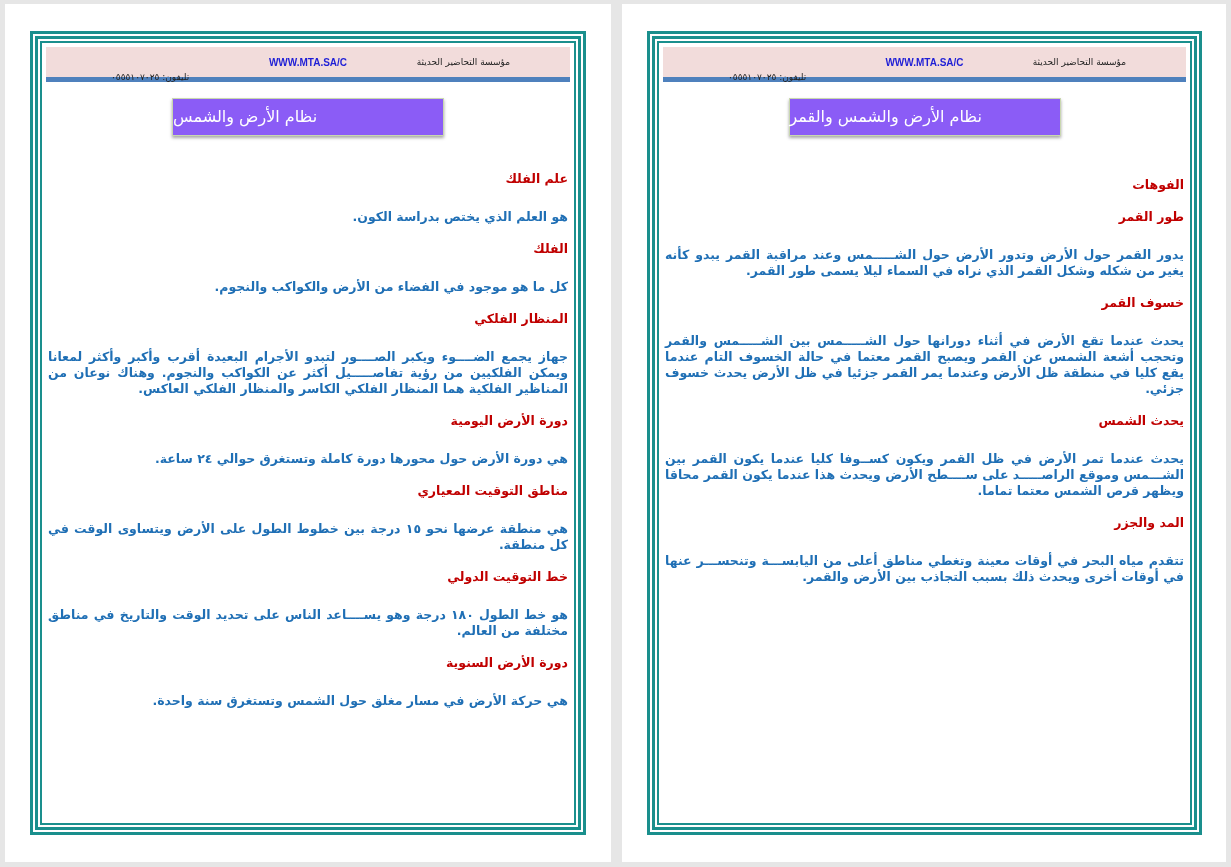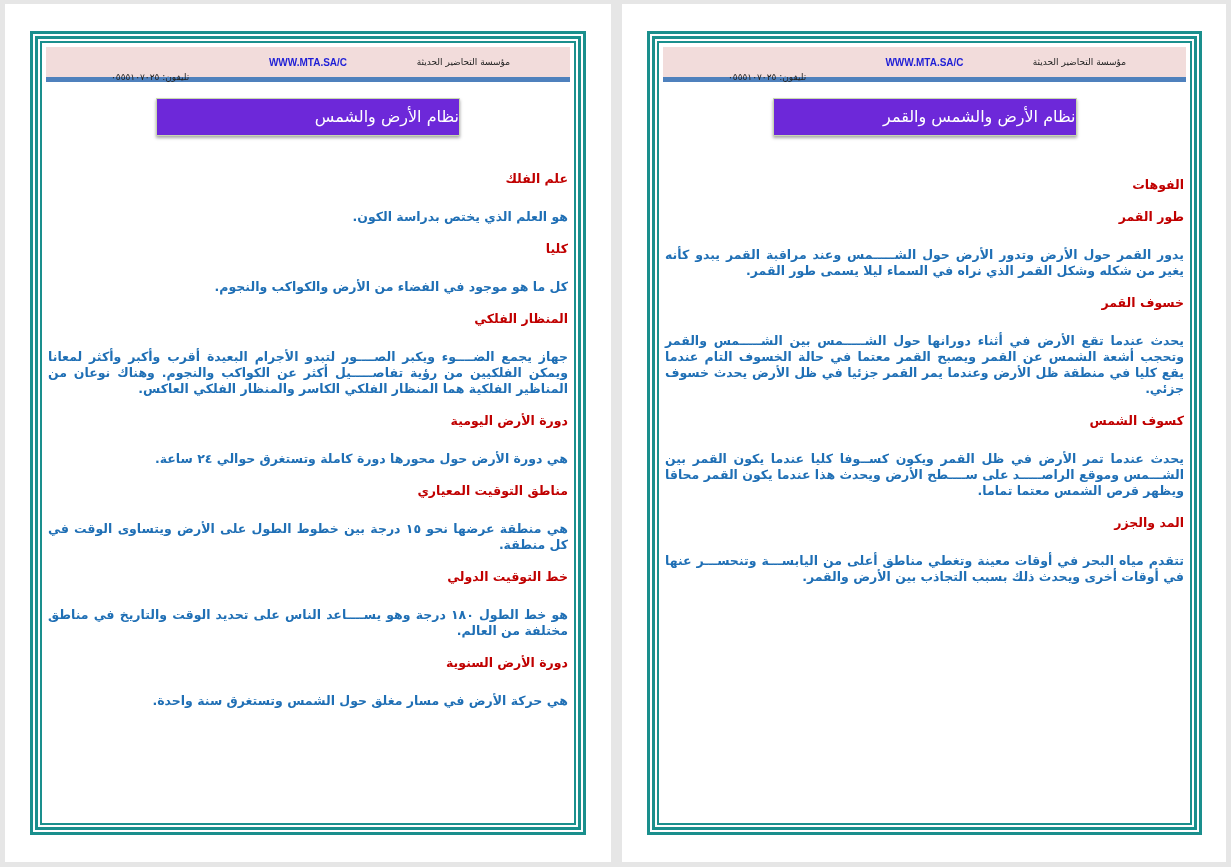--- a/index.html
+++ b/index.html
@@ -28,25 +28,24 @@
     .header-band {
       position: absolute; left: 4px; right: 4px; top: 4px; height: 30px;
       background: #f2dcdb; border-bottom: 5px solid #4f81bd;
       direction: rtl; font-family: "DejaVu Sans", sans-serif; font-size: 9px; color: #222;
     }
     .hdr-org { position: absolute; right: 60px; top: 10px; }
     .hdr-url { position: absolute; left: 50%; transform: translateX(-50%); top: 10px; color: #1f1fd6; font-weight: bold; font-family: "Liberation Sans", sans-serif; font-size: 10px; }
     .hdr-phone { position: absolute; left: 65px; top: 25px; }
     .title-box {
       position: absolute; top: 55px; left: 50%; transform: translateX(-50%);
-      width: 270px; height: 36px; background: #6d28d9;
+      width: 270px; height: 36px; background: #8b5cf6;
       box-shadow: 0 2px 3px rgba(0,0,0,0.35); border: 1px solid #c9d7b0;
-      color: #ffffff; font-size: 16px; text-align: right; line-height: 36px;
+      color: #ffffff; font-size: 16px; text-align: left; line-height: 36px;
       font-family: "DejaVu Sans", sans-serif;
-      padding-left: 32px;
     }
     .content {
       position: absolute; left: 6px; right: 6px; top: 120px;
       direction: rtl; text-align: right;
     }
     .entry { margin-bottom: 16px; }
     .term { color: #c00000; font-weight: bold; font-size: 12.5px; line-height: 16px; margin-top: 10px; }
     .def { color: #1f6fb5; font-weight: bold; font-size: 12.5px; line-height: 16px; text-align: justify; text-align-last: right; margin-top: 22px; }
   </style>
 </head>
@@ -61,21 +60,21 @@
           <span class="hdr-url">WWW.MTA.SA/C</span>
           <span class="hdr-phone">تليفون: ٠٥٥٥١٠٧٠٢٥</span>
         </div>
         <div class="title-box">نظام الأرض والشمس</div>
         <div class="content" style="top:118px;">
           <div class="entry">
             <div class="term">علم الفلك</div>
             <div class="def">هو العلم الذي يختص بدراسة الكون.</div>
           </div>
           <div class="entry">
-            <div class="term">كليا</div>
+            <div class="term">الفلك</div>
             <div class="def">كل ما هو موجود في الفضاء من الأرض والكواكب والنجوم.</div>
           </div>
           <div class="entry">
             <div class="term">المنظار الفلكي</div>
             <div class="def">جهاز يجمع الضــــوء ويكبر الصــــور لتبدو الأجرام البعيدة أقرب وأكبر وأكثر لمعانا ويمكن الفلكيين من رؤية تفاصـــــيل أكثر عن الكواكب والنجوم. وهناك نوعان من المناظير الفلكية هما المنظار الفلكي الكاسر والمنظار الفلكي العاكس.</div>
           </div>
           <div class="entry">
             <div class="term">دورة الأرض اليومية</div>
             <div class="def">هي دورة الأرض حول محورها دورة كاملة وتستغرق حوالي ٢٤ ساعة.</div>
           </div>
@@ -113,21 +112,21 @@
           </div>
           <div class="entry">
             <div class="term">طور القمر</div>
             <div class="def">يدور القمر حول الأرض وتدور الأرض حول الشـــــمس وعند مراقبة القمر يبدو كأنه يغير من شكله وشكل القمر الذي نراه في السماء ليلا يسمى طور القمر.</div>
           </div>
           <div class="entry">
             <div class="term">خسوف القمر</div>
             <div class="def">يحدث عندما تقع الأرض في أثناء دورانها حول الشـــــمس بين الشـــــمس والقمر وتحجب أشعة الشمس عن القمر ويصبح القمر معتما في حالة الخسوف التام عندما يقع كليا في منطقة ظل الأرض وعندما يمر القمر جزئيا في ظل الأرض يحدث خسوف جزئي.</div>
           </div>
           <div class="entry">
-            <div class="term">كسوف الشمس</div>
+            <div class="term">يحدث الشمس</div>
             <div class="def">يحدث عندما تمر الأرض في ظل القمر ويكون كســوفا كليا عندما يكون القمر بين الشـــمس وموقع الراصـــــد على ســــطح الأرض ويحدث هذا عندما يكون القمر محاقا ويظهر قرص الشمس معتما تماما.</div>
           </div>
           <div class="entry">
             <div class="term">المد والجزر</div>
             <div class="def">تتقدم مياه البحر في أوقات معينة وتغطي مناطق أعلى من اليابســـة وتنحســـر عنها في أوقات أخرى ويحدث ذلك بسبب التجاذب بين الأرض والقمر.</div>
           </div>
         </div>
       </div>
     </div>
   </div>

